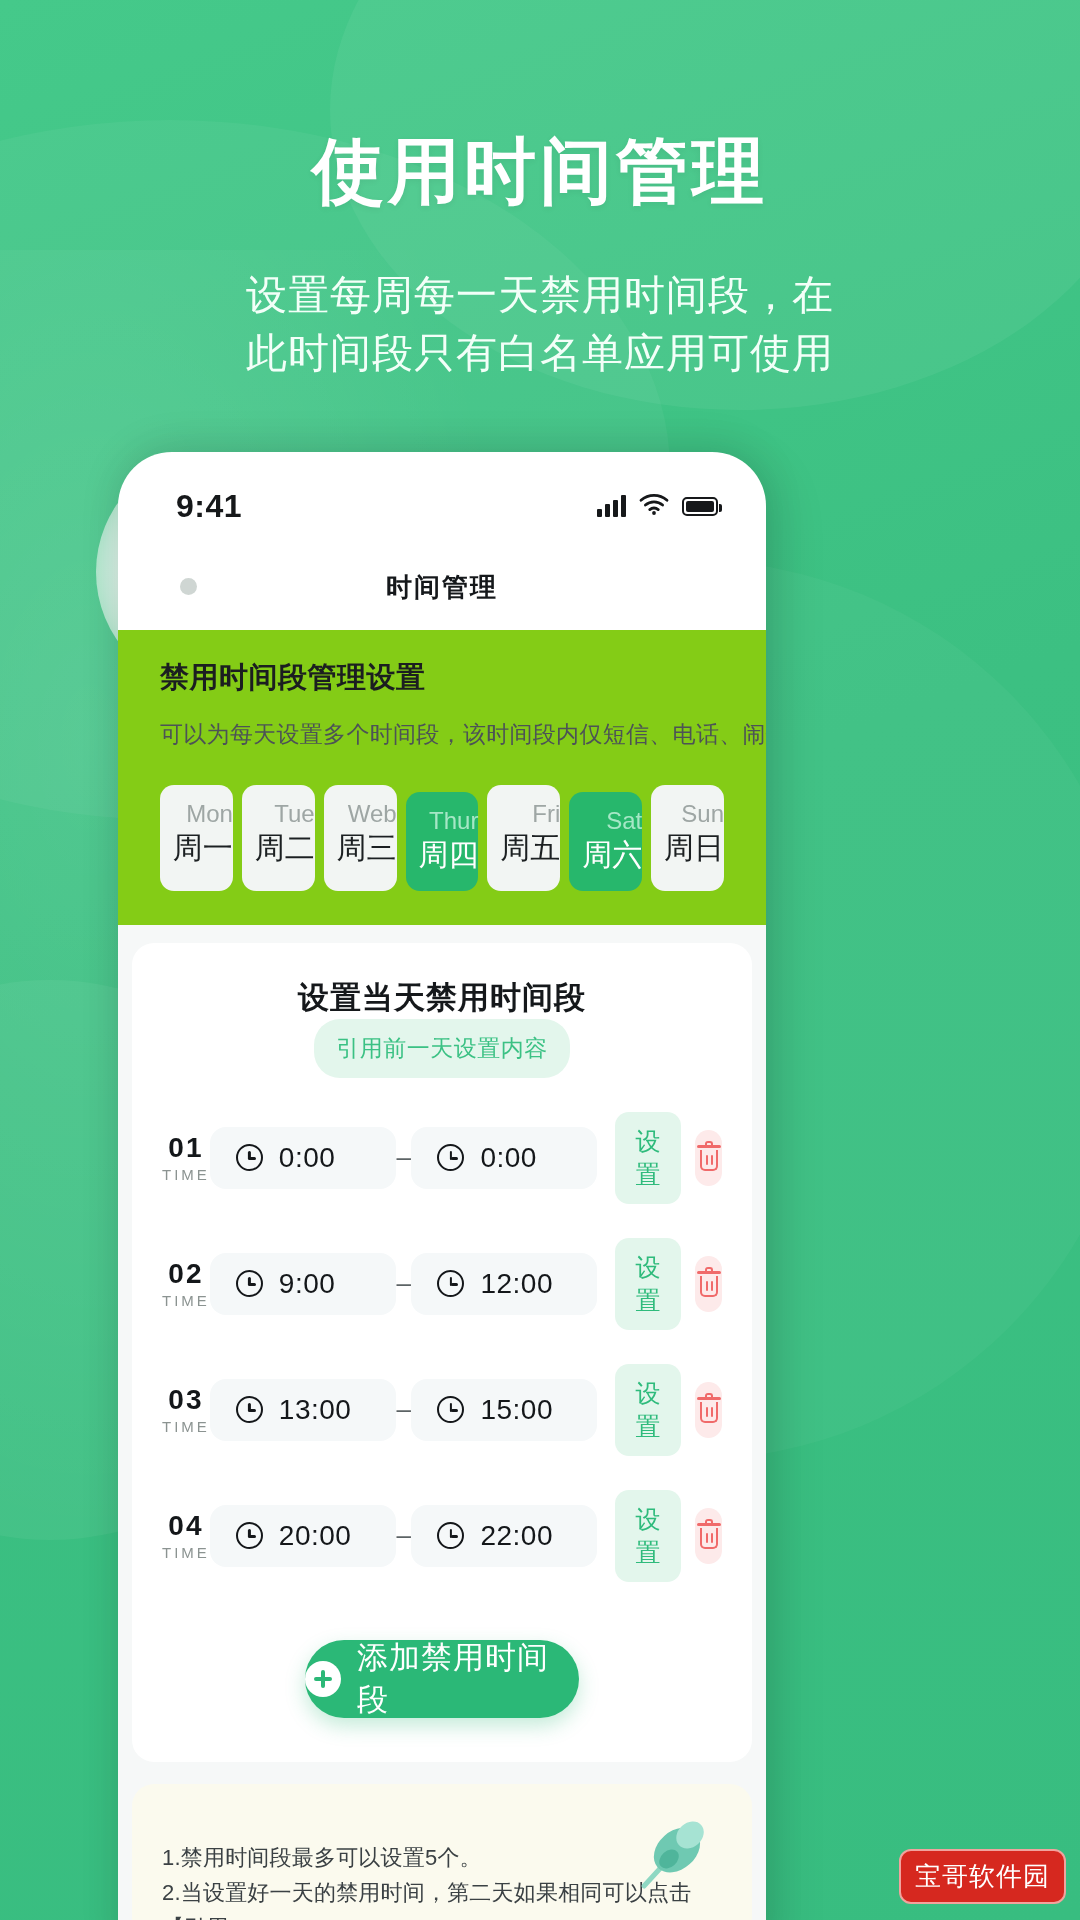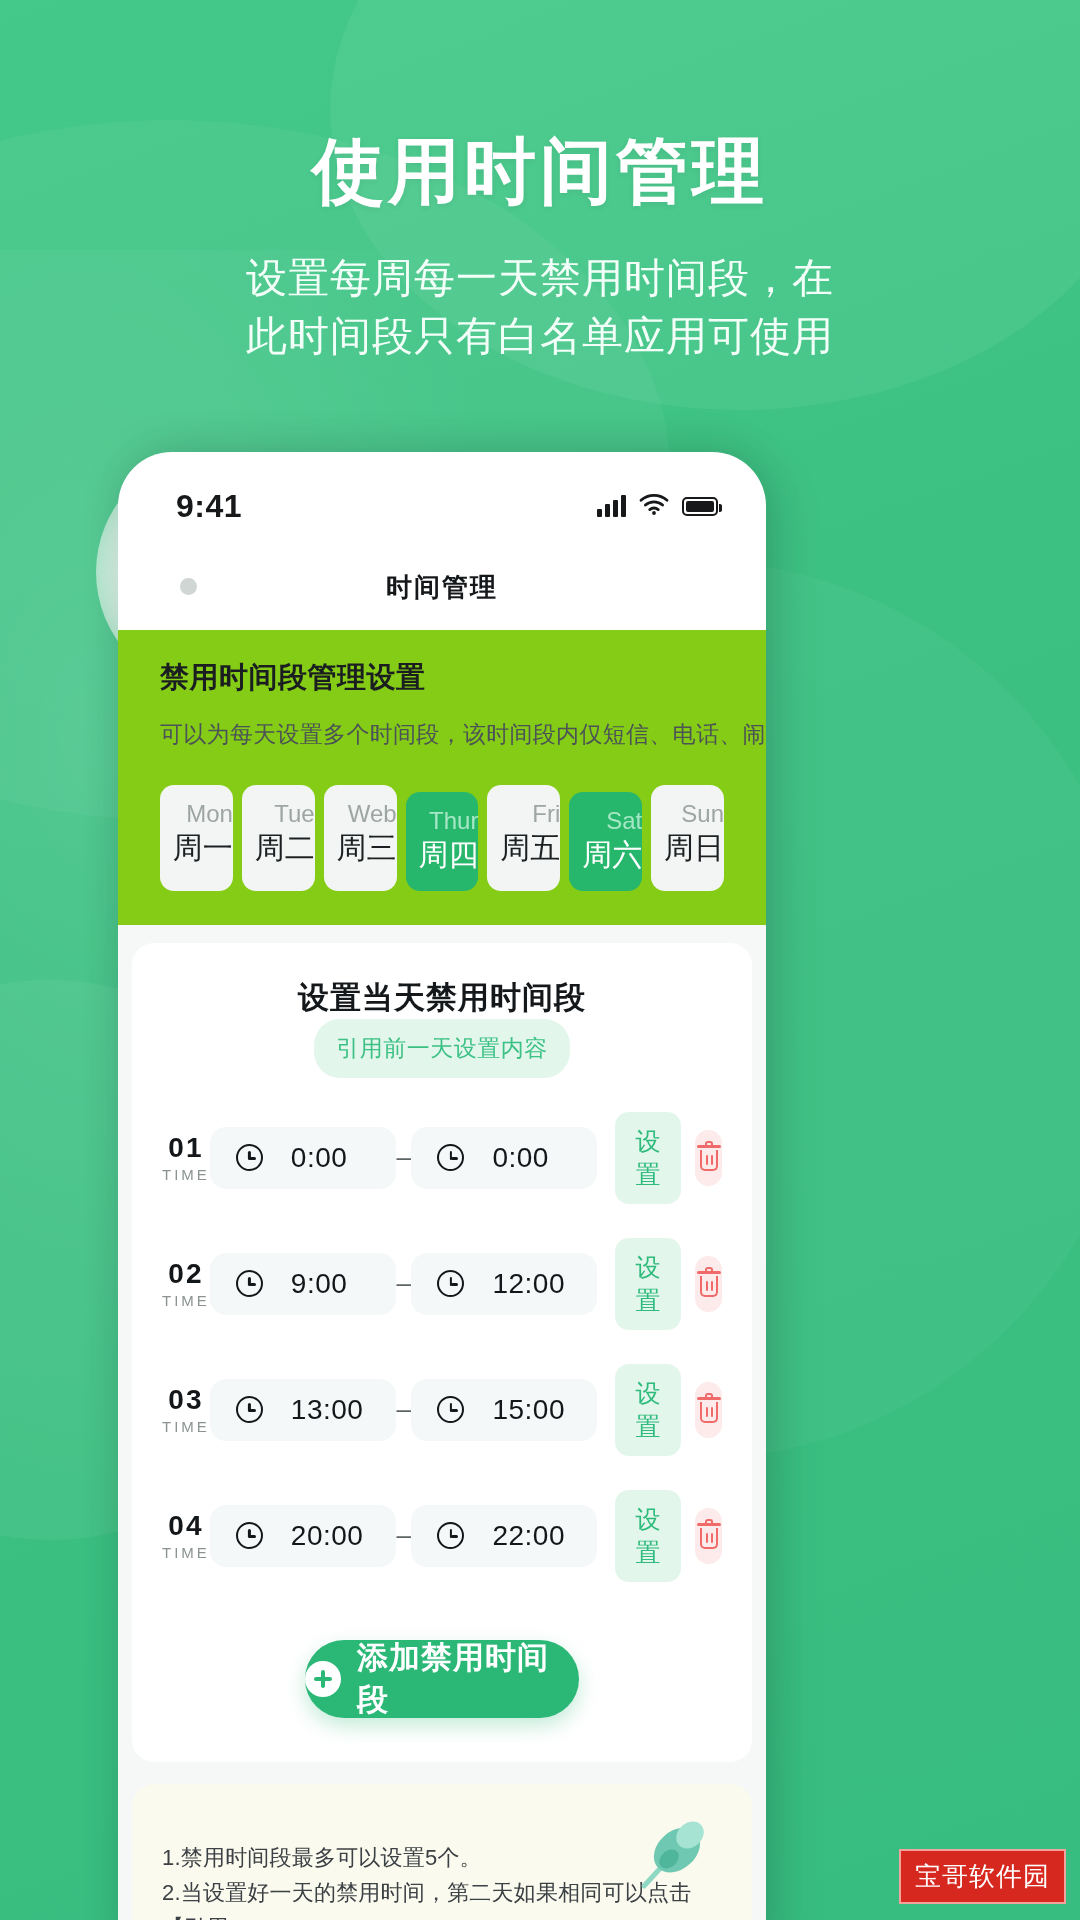--- a/index.html
+++ b/index.html
@@ -29,21 +29,21 @@
             pointer-events: none; }
 
   
   .hero { position: relative; z-index: 3; padding-top: 132px; text-align: center; }
   .hero-title {
     font-size: 72px; font-weight: 700; color: #ffffff;
     letter-spacing: 4px; line-height: 1.1;
     text-shadow: 0 2px 6px rgba(0,0,0,0.06);
   }
   .hero-sub {
-    margin-top: 38px;
+    margin-top: 55px;
     font-size: 41px; color: #f2fff8; line-height: 1.42;
     letter-spacing: 1px; font-weight: 400;
   }
   .hero-sub div { white-space: nowrap; }
 
   
   .phone {
     position: absolute; z-index: 4;
     left: 118px; top: 452px;
     width: 648px; height: 1500px;
@@ -114,21 +114,21 @@
     background: #e3f6ec; color: #3bc184; font-size: 23px;
     padding: 14px 22px; border-radius: 26px; letter-spacing: 0.5px;
   }
 
   .slot { display: flex; align-items: center; margin-top: 34px; }
   .slot-idx { width: 66px; text-align: center; }
   .slot-idx .n { font-size: 28px; font-weight: 700; color: #14171a; letter-spacing: 2px; }
   .slot-idx .t { font-size: 15px; color: #8b9391; letter-spacing: 3px; margin-top: 2px; }
   .time-pill {
     background: #f5f8f9; border-radius: 16px; height: 62px;
-    display: flex; align-items: center; gap: 28px;
+    display: flex; align-items: center; gap: 16px;
     padding: 0 26px; min-width: 186px;
   }
   .time-pill .val { font-size: 28px; color: #14171a; letter-spacing: 0.5px; }
   .clock { width: 27px; height: 27px; border: 2.4px solid #14171a; border-radius: 50%;
            position: relative; flex: none; }
   .clock::before { content:""; position:absolute; left:50%; top:5px; width:2.2px;
                    height:9px; background:#14171a; transform: translateX(-50%); border-radius:2px;}
   .clock::after { content:""; position:absolute; left:50%; top:11px; width:7px;
                   height:2.2px; background:#14171a; border-radius:2px;}
   .dash { width: 34px; text-align:center; color:#5c6365; font-size: 26px; }
@@ -153,36 +153,36 @@
     background: #2bb877; border-radius: 40px;
     display: flex; align-items: center; justify-content: center; gap: 16px;
     box-shadow: 0 8px 20px rgba(43,184,119,0.28);
   }
   .plus { width: 36px; height: 36px; border-radius: 50%; background:#ffffff;
           position: relative; flex: none; }
   .plus::before { content:""; position:absolute; left:9px; top:16px; width:18px;
                   height:4px; background:#2bb877; border-radius:2px;}
   .plus::after { content:""; position:absolute; left:16px; top:9px; width:4px;
                  height:18px; background:#2bb877; border-radius:2px;}
-  .add-label { color:#ffffff; font-size:31px; font-weight:700; letter-spacing:1px; }
+  .add-label { color:#ffffff; font-size:31px; font-weight:400; letter-spacing:1px; }
 
   .tips {
     margin: 22px 14px 0 14px; background:#fbfaee; border-radius: 22px;
     padding: 30px 30px 40px 30px; position: relative; min-height: 180px;
   }
   .tips-title { text-align:center; font-size:30px; font-weight:700; color:#15181b;
                 letter-spacing: 2px; }
   .tips-list { margin-top: 26px; }
   .tips-list div { font-size: 22px; color:#3b4144; line-height: 1.6; letter-spacing:0.2px; }
   .pin { position: absolute; right: 34px; top: 22px; width: 104px; height: 96px; }
 
   .watermark {
     position: absolute; z-index: 9; right: 14px; bottom: 16px;
     background: #d6281f; color:#ffffff; font-size: 26px;
-    padding: 8px 14px; border-radius: 0; letter-spacing: 1px;
+    padding: 8px 14px; border-radius: 12px; letter-spacing: 1px;
     border: 2px solid #f1a39e;
   }
 </style>
 </head>
 <body>
 
 <div class="bg-blob blob-a"></div>
 <div class="bg-blob blob-b"></div>
 <div class="bg-blob blob-c"></div>
 <div class="bg-blob blob-d"></div>

